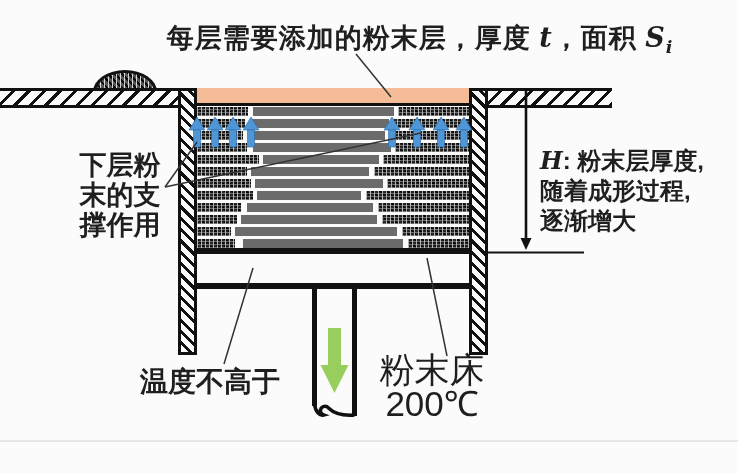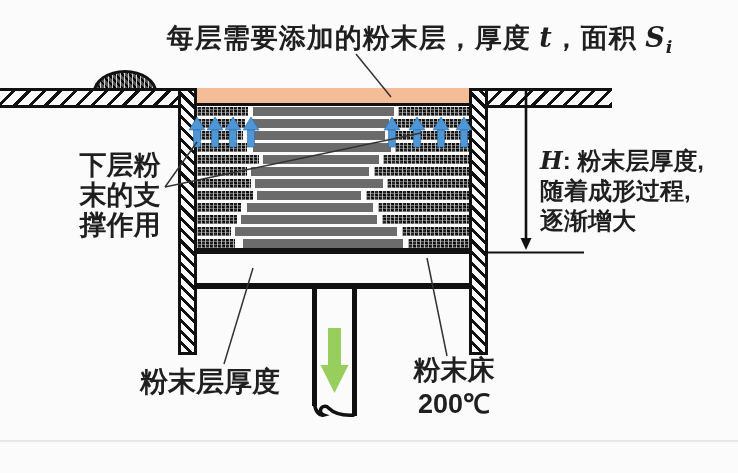--- a/index.html
+++ b/index.html
@@ -46,21 +46,21 @@
   .solid-line{position:absolute;background:#111;z-index:2;}
   .faint-line{position:absolute;left:0;top:440px;width:738px;height:2px;background:#e6e6e6;z-index:1;}
   
   .overlay{position:absolute;left:0;top:0;width:738px;height:473px;z-index:5;pointer-events:none;}
   
   .lbl{position:absolute;z-index:8;color:#1f1f1f;}
   .lbl-top{left:130px;top:20px;width:580px;text-align:center;font-size:27px;font-weight:bold;letter-spacing:1px;}
   .lbl-left{left:65px;top:150px;width:110px;text-align:center;font-size:27px;line-height:30px;font-weight:bold;}
   .lbl-h{left:540px;top:146px;width:200px;text-align:left;font-size:24px;line-height:30px;font-weight:bold;}
   .lbl-piston{left:140px;top:363px;width:180px;text-align:left;font-size:28px;font-weight:bold;}
-  .lbl-bed{left:376px;top:353px;width:156px;text-align:center;font-size:27px;line-height:34px;font-weight:bold;}
+  .lbl-bed{left:354px;top:353px;width:156px;text-align:center;font-size:35px;line-height:34px;font-weight:normal;}
   .math{font-family:"DejaVu Serif",serif;font-style:italic;font-weight:bold;}
   .math sub{font-size:0.65em;}
 </style>
 </head>
 <body>
 
 <div class="canvas">
 
   <div class="faint-line"></div>
 
@@ -191,20 +191,20 @@
   <div class="lbl lbl-top">
     <span>每层需要添加的粉末层，厚度 </span><span class="math">t</span><span>，面积 </span><span class="math"><span>S</span><sub>i</sub></span>
   </div>
 
   <div class="lbl lbl-h">
     <div><span class="math">H</span><span>: 粉末层厚度,</span></div>
     <div>随着成形过程,</div>
     <div>逐渐增大</div>
   </div>
 
-  <div class="lbl lbl-piston">粉末层厚度</div>
+  <div class="lbl lbl-piston">温度不高于</div>
 
   <div class="lbl lbl-bed">
     <div>粉末床</div>
     <div>200℃</div>
   </div>
 
 </div>
 
 </body></html>

